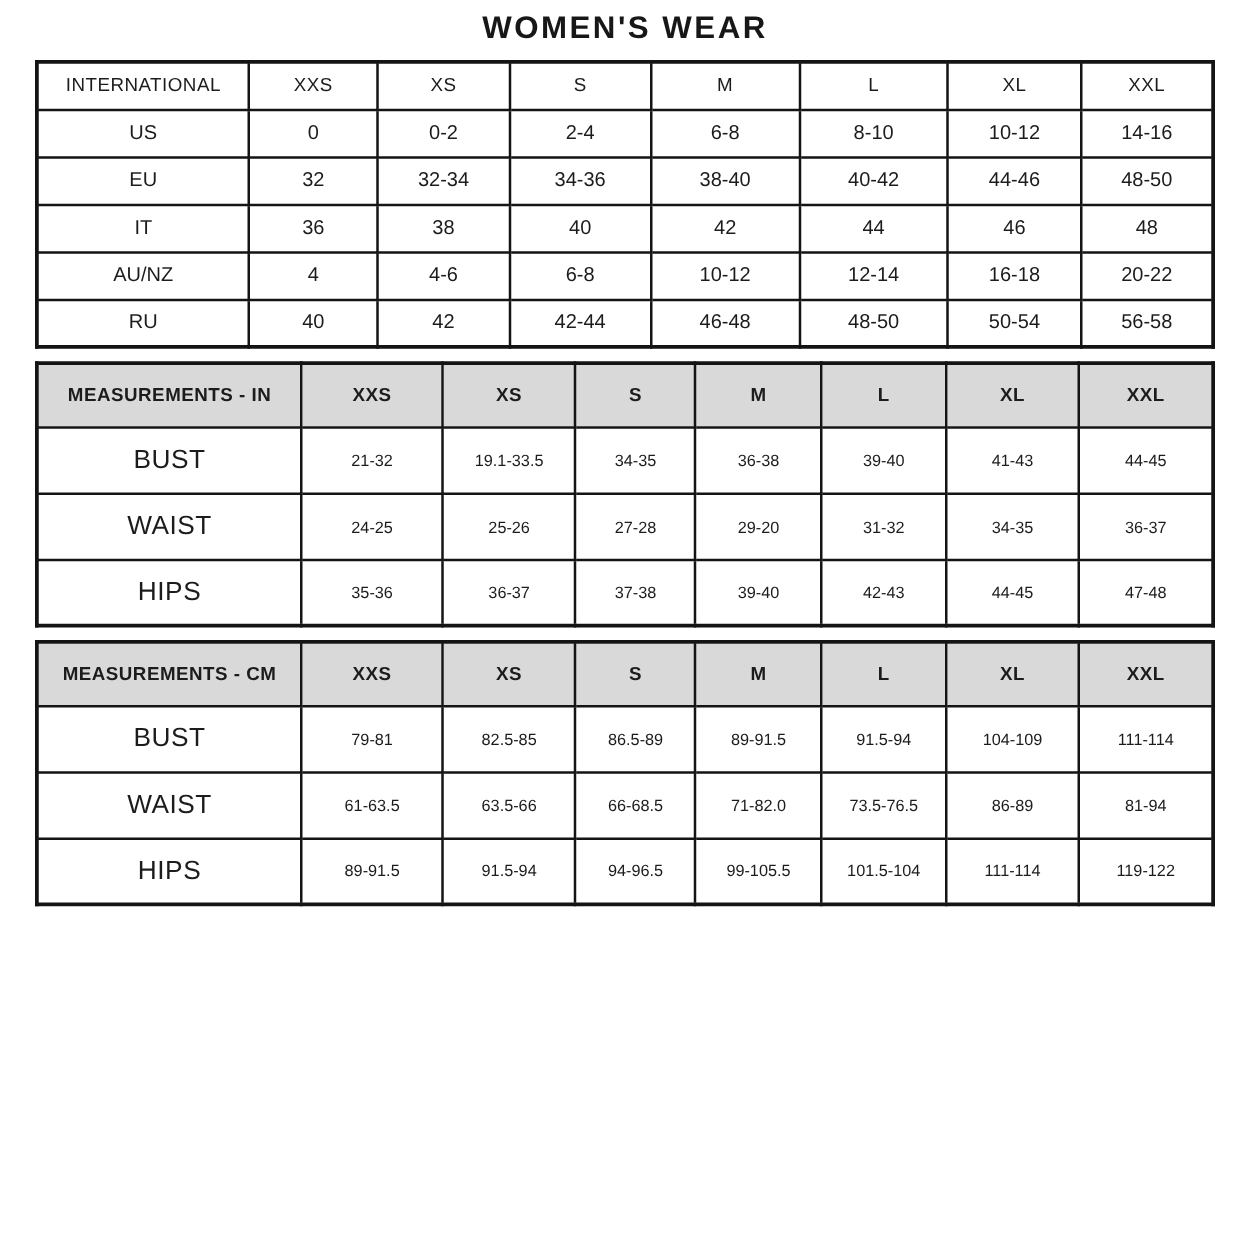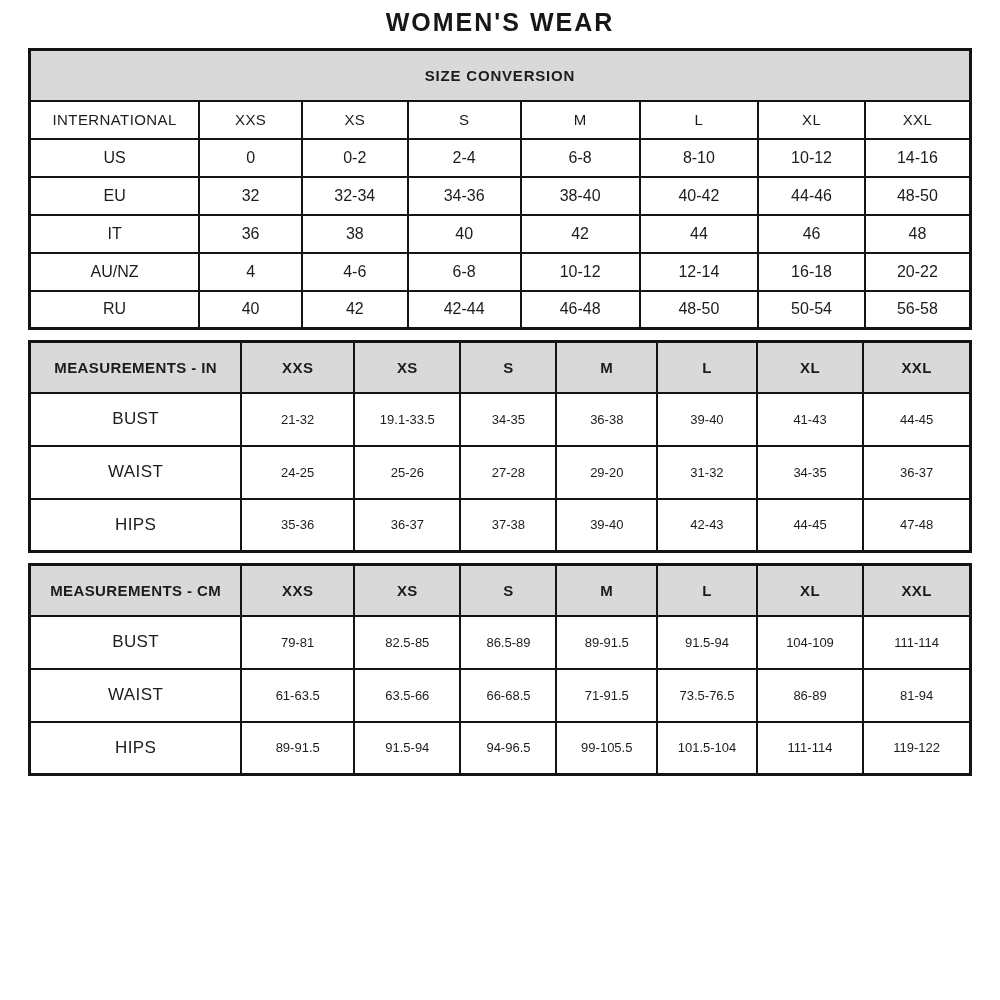--- a/index.html
+++ b/index.html
@@ -53,21 +53,21 @@
 
   
   .t23 td { height: 53px; }
   .t23 td.hcell {
     height: 51px;
     background: #d9d9d9;
     font-weight: bold;
     font-size: 15px;
     letter-spacing: 0.4px;
   }
-  .t23 td.label { font-size: 17px; letter-spacing: 0.4px; }
+  .t23 td.label { font-size: 21px; letter-spacing: 0.4px; }
   .t23 td.val { font-size: 13px; }
 </style>
 </head>
 <body>
 
 <div class="page">
 
   <h1 class="page-title">WOMEN'S WEAR</h1>
 
   <table class="t1" id="size-table">
@@ -76,23 +76,20 @@
         <col style="width:10.9%">
         <col style="width:11.2%">
         <col style="width:12%">
       <col style="width:12.6%">
         <col style="width:12.6%">
         <col style="width:11.3%">
         <col style="width:11.2%">
     </colgroup>
     <tbody>
         <tr>
-          <td class="band" colspan="8">SIZE CONVERSION</td>
-        </tr>
-        <tr>
           <td class="hcell">INTERNATIONAL</td>
           <td class="hcell">XXS</td>
           <td class="hcell">XS</td>
           <td class="hcell">S</td>
           <td class="hcell">M</td>
           <td class="hcell">L</td>
           <td class="hcell">XL</td>
           <td class="hcell">XXL</td>
         </tr>
         <tr>
@@ -233,21 +230,21 @@
           <td class="val">89-91.5</td>
           <td class="val">91.5-94</td>
           <td class="val">104-109</td>
           <td class="val">111-114</td>
         </tr>
         <tr>
           <td class="label">WAIST</td>
           <td class="val">61-63.5</td>
           <td class="val">63.5-66</td>
           <td class="val">66-68.5</td>
-          <td class="val">71-91.5</td>
+          <td class="val">71-82.0</td>
           <td class="val">73.5-76.5</td>
           <td class="val">86-89</td>
           <td class="val">81-94</td>
         </tr>
         <tr>
           <td class="label">HIPS</td>
           <td class="val">89-91.5</td>
           <td class="val">91.5-94</td>
           <td class="val">94-96.5</td>
           <td class="val">99-105.5</td>

